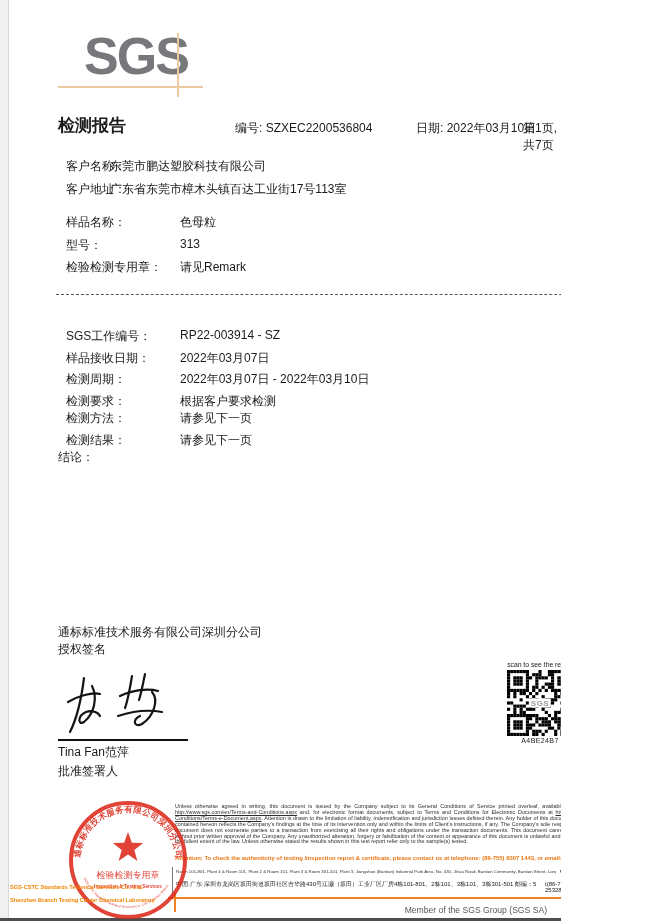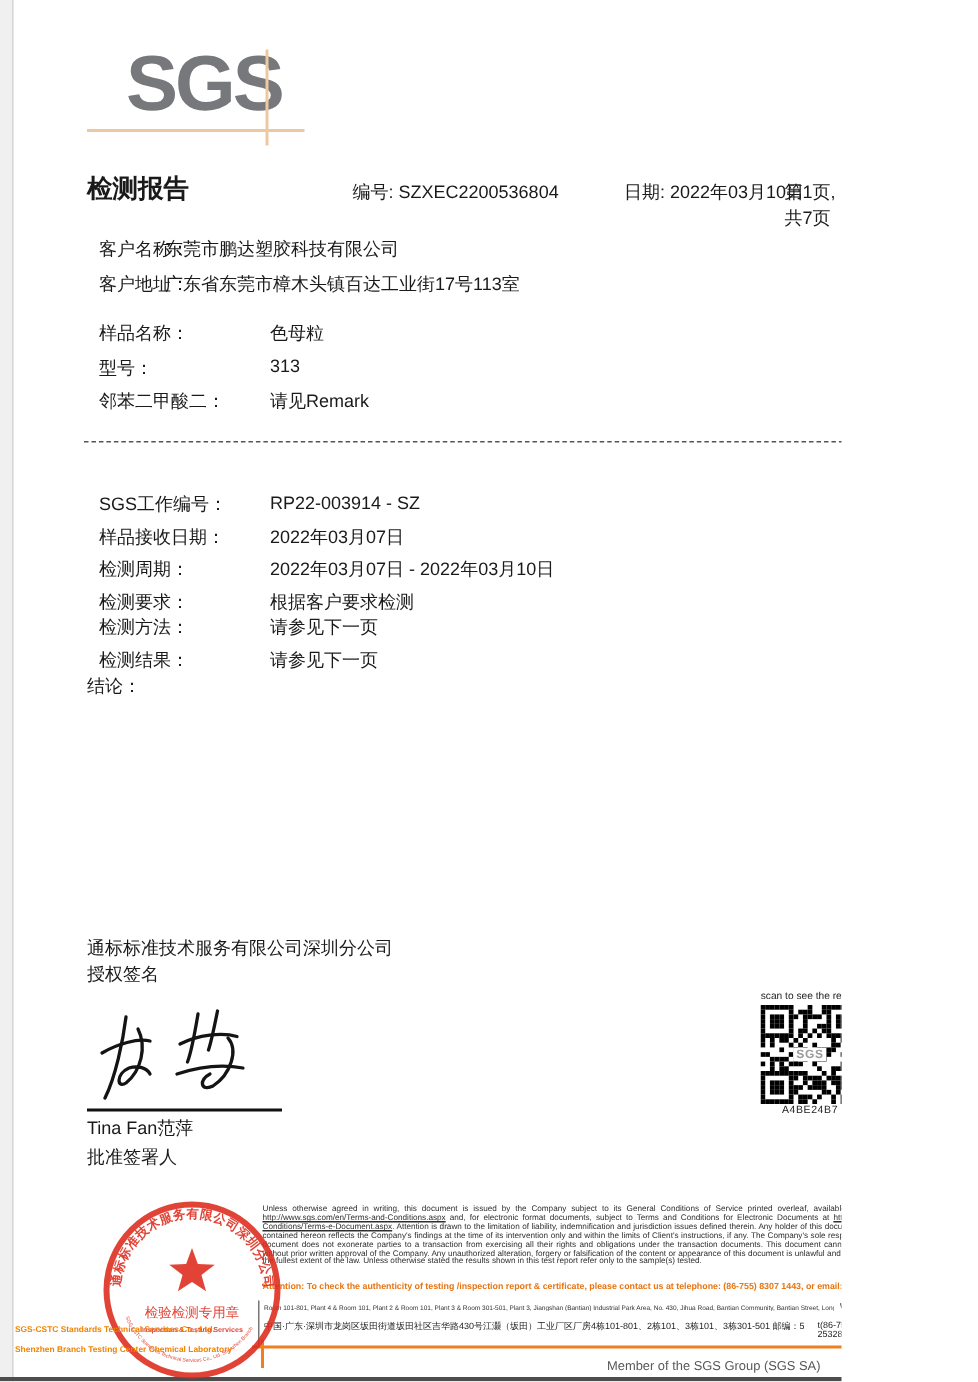--- a/index.html
+++ b/index.html
@@ -83,21 +83,21 @@
 
   <div class="abs row" style="left:58px;top:214px;">
     <span class="lbl">样品名称：</span>
     <span class="val val-s">色母粒</span>
   </div>
   <div class="abs row" style="left:58px;top:237px;">
     <span class="lbl">型号：</span>
     <span class="val val-s">313</span>
   </div>
   <div class="abs row" style="left:58px;top:259px;">
-    <span class="lbl">邻苯二甲酸二：</span>
+    <span class="lbl">检验检测专用章：</span>
     <span class="val val-s">请见Remark</span>
   </div>
 
   <div class="abs dash"></div>
 
   <div class="abs row" style="left:58px;top:328px;">
     <span class="lbl">SGS工作编号：</span>
     <span class="val val-s">RP22-003914 - SZ</span>
   </div>
   <div class="abs row" style="left:58px;top:350px;">

